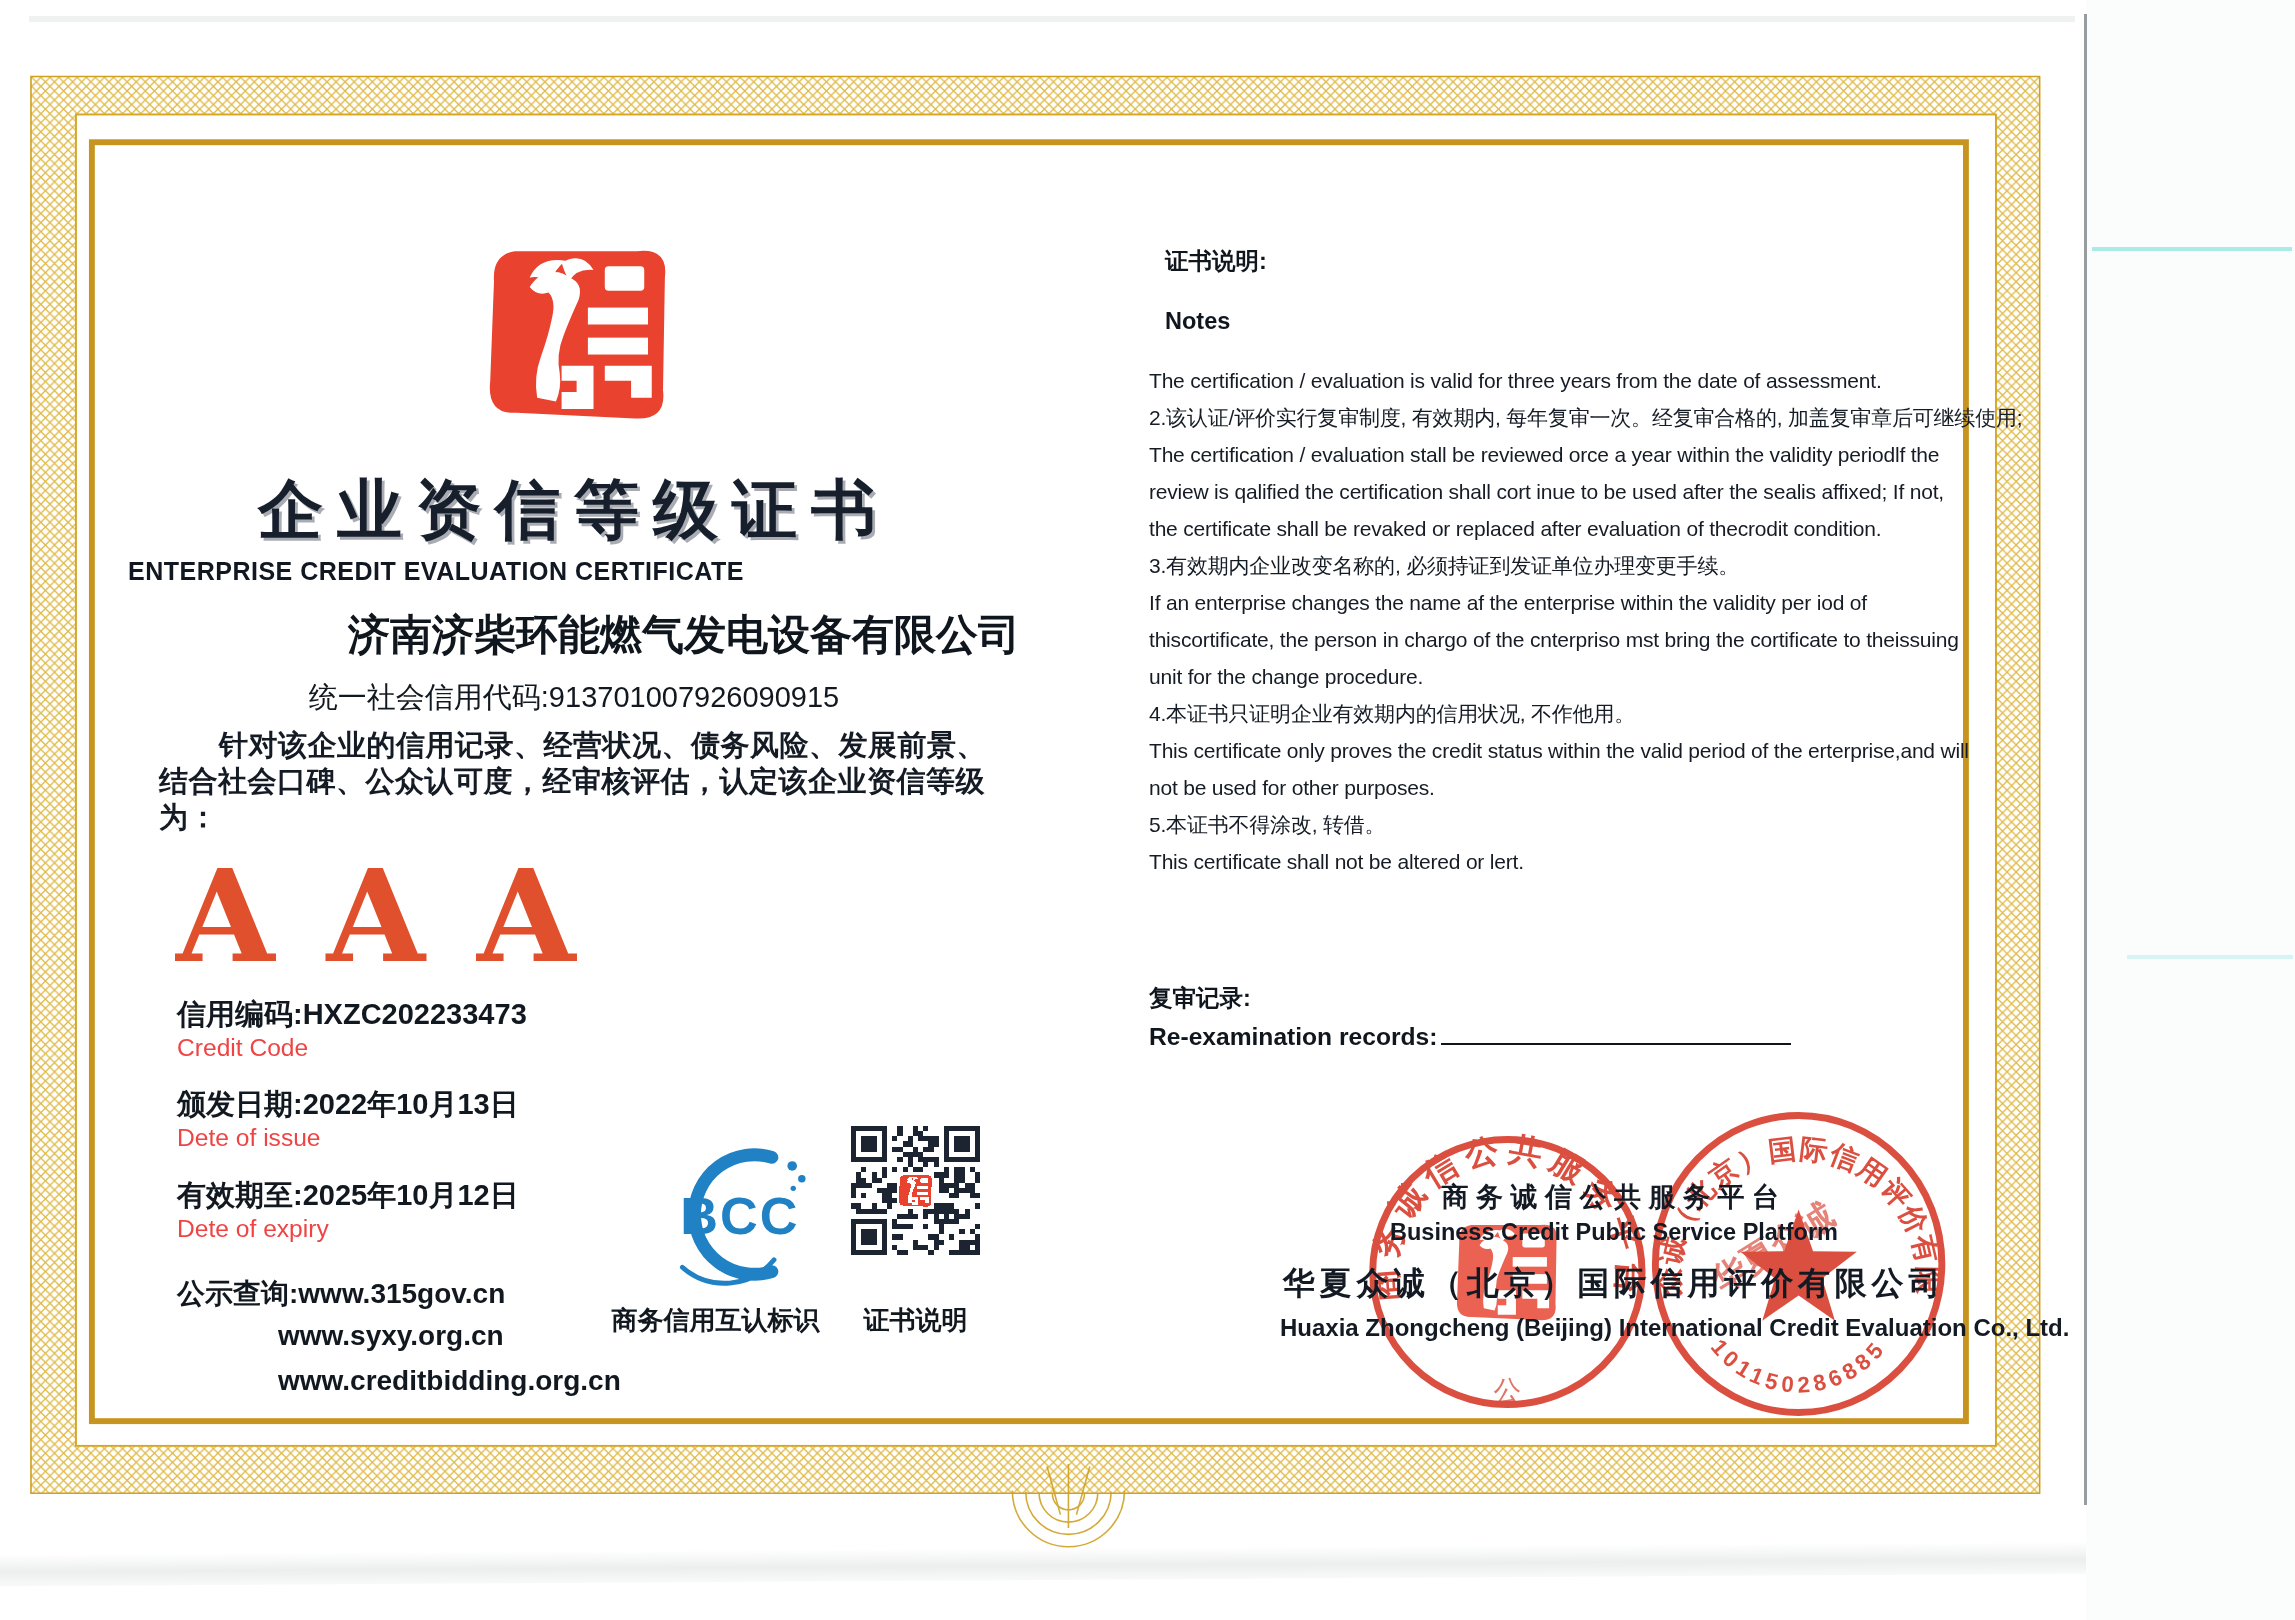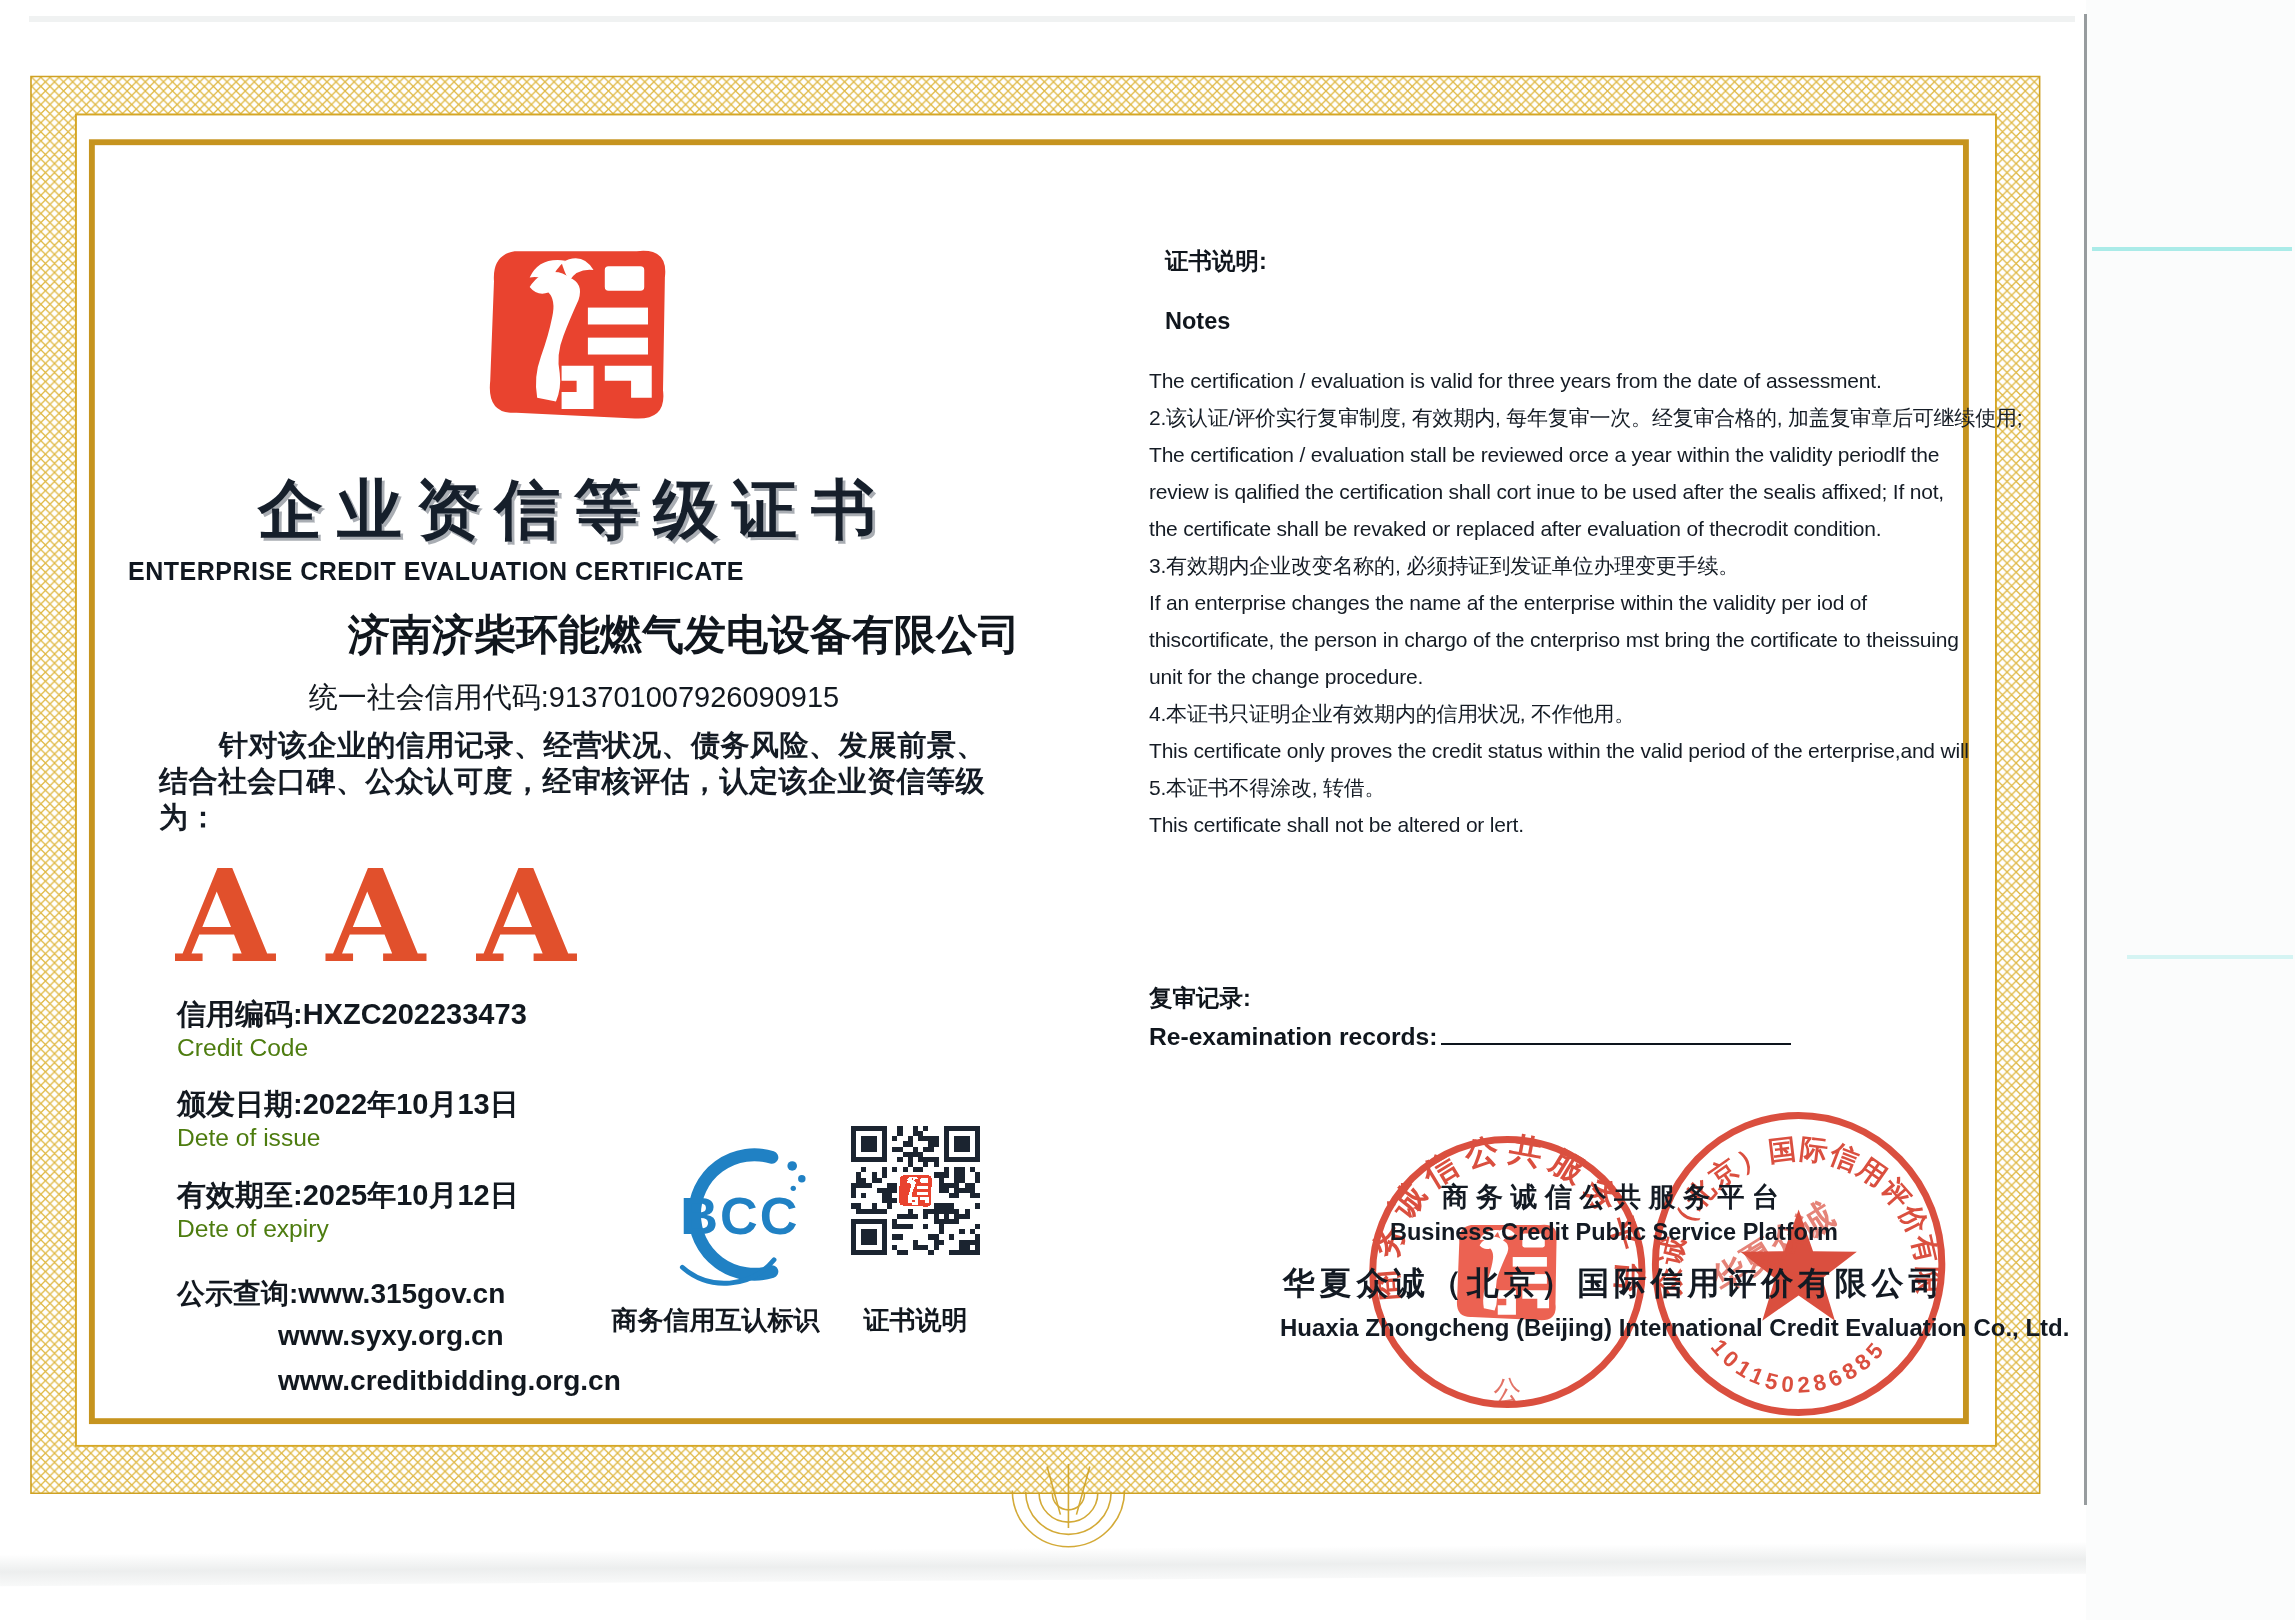--- a/index.html
+++ b/index.html
@@ -21,21 +21,21 @@
   #company{left:128px;top:607px;width:892px;text-align:right;font-size:42px;font-weight:800;color:#10161d;}
   #uscc{left:128px;top:678px;width:892px;text-align:center;font-size:29px;font-weight:500;color:#12181f;}
   .stmt{left:159px;width:844px;font-size:29px;font-weight:600;color:#141b24;letter-spacing:0.5px;white-space:nowrap;}
   #stmt1{top:726px;text-indent:60px;}
   #stmt2{top:762px;}
   #stmt3{top:798px;}
   #rating{left:144px;top:842px;width:855px;text-align:left;
       font-family:"DejaVu Serif","Liberation Serif",serif;font-size:127px;font-weight:600;
       color:#e1502c;letter-spacing:52px;padding-left:32px;box-sizing:border-box;}
   .fld-cn{left:177px;font-size:29px;font-weight:600;color:#12181f;white-space:nowrap;}
-  .fld-en{left:177px;font-size:24.6px;font-weight:500;color:#4d7c0f;white-space:nowrap;}
+  .fld-en{left:177px;font-size:24.6px;font-weight:500;color:#ef4444;white-space:nowrap;}
   .url{font-size:28px;font-weight:600;color:#12181f;white-space:nowrap;}
   .caption{top:1303px;text-align:center;font-size:26px;font-weight:600;color:#12181f;}
   
   #notes{left:1149px;top:229px;width:844px;}
   #notes .nh{font-size:23.5px;font-weight:800;height:44px;line-height:32px;margin:16px;white-space:nowrap;color:#10161d;}
   #notes p.nl{font-size:21px;font-weight:500;height:37px;line-height:31px;margin:0;white-space:nowrap;
       color:#151c25;letter-spacing:-0.2px;}
   #review-cn{left:1149px;top:982px;font-size:23.5px;font-weight:800;color:#10161d;}
   #review-en{left:1149px;top:1022px;font-size:24.6px;font-weight:800;color:#10161d;white-space:nowrap;}
   #review-en .uline{display:inline-block;width:350px;border-bottom:2.1px solid #0d141c;height:21.4px;margin-left:3.2px;}
@@ -320,20 +320,21 @@
     <p class="nl">2.该认证/评价实行复审制度, 有效期内, 每年复审一次。经复审合格的, 加盖复审章后可继续使用;</p>
     <p class="nl">The certification / evaluation stall be reviewed orce a year within the validity periodlf the</p>
     <p class="nl">review is qalified the certification shall cort inue to be used after the sealis affixed; If not,</p>
     <p class="nl">the certificate shall be revaked or replaced after evaluation of thecrodit condition.</p>
     <p class="nl">3.有效期内企业改变名称的, 必须持证到发证单位办理变更手续。</p>
     <p class="nl">If an enterprise changes the name af the enterprise within the validity per iod of</p>
     <p class="nl">thiscortificate, the person in chargo of the cnterpriso mst bring the cortificate to theissuing</p>
     <p class="nl">unit for the change procedure.</p>
     <p class="nl">4.本证书只证明企业有效期内的信用状况, 不作他用。</p>
     <p class="nl">This certificate only proves the credit status within the valid period of the erterprise,and will</p>
+    <p class="nl">not be used for other purposes.</p>
     <p class="nl">5.本证书不得涂改, 转借。</p>
     <p class="nl">This certificate shall not be altered or lert.</p>
   </div>
 
   <div id="review-cn" class="abs">复审记录:</div>
   <div id="review-en" class="abs">
     <span>Re-examination records:</span><span class="uline"></span>
   </div>
 
   <svg class="abs" style="left:1347px;top:1101px" width="620" height="342" viewBox="0 0 1160 640">

